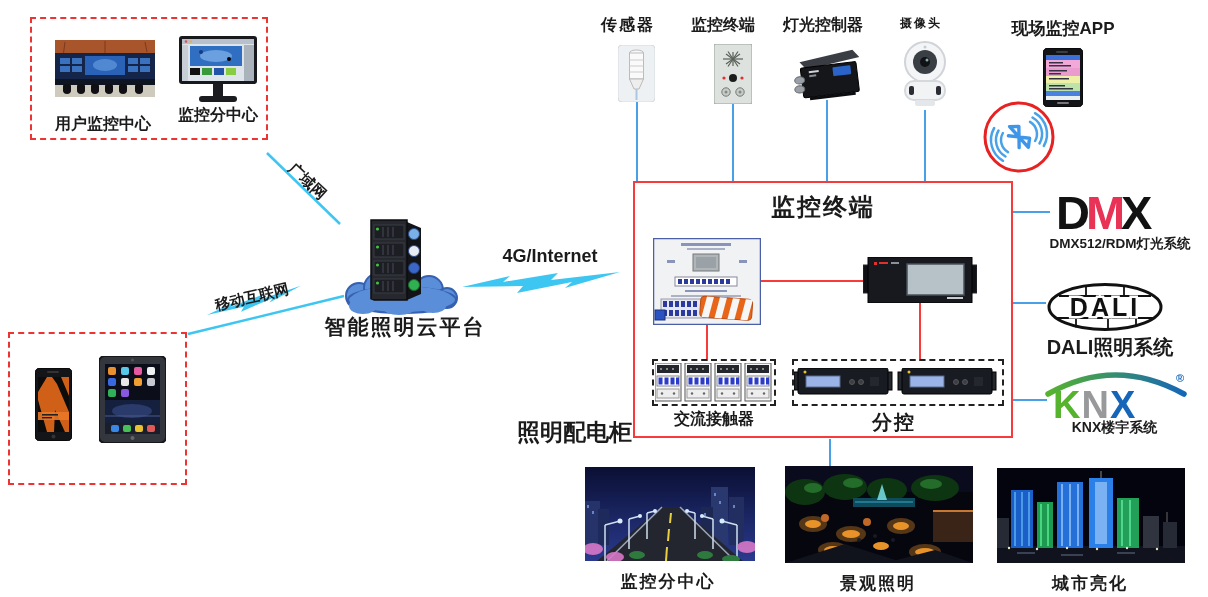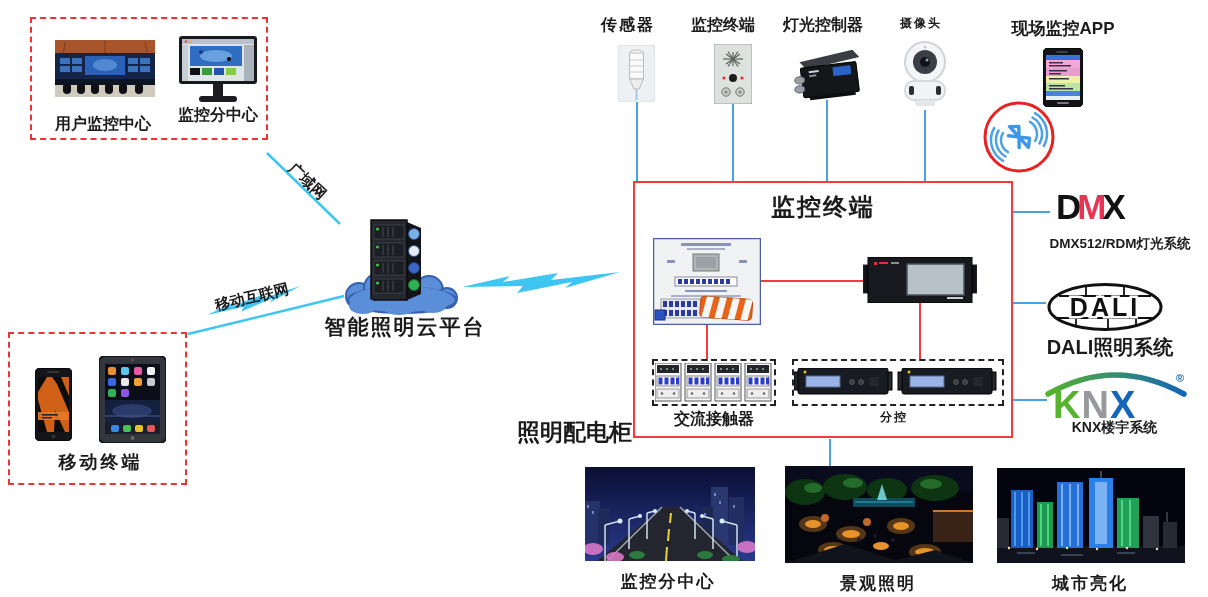--- a/index.html
+++ b/index.html
@@ -9,21 +9,21 @@
   .dashed-box{position:absolute;border:2px dashed var(--red,#ee3333);box-sizing:border-box;}
   .solid-box{position:absolute;border:2px solid var(--line-red,#f53b3b);box-sizing:border-box;}
   .inner-dash{position:absolute;border:2px dashed #222;box-sizing:border-box;}
   #wires{position:absolute;left:0;top:0;z-index:1;pointer-events:none;}
   .art{position:absolute;z-index:2;}
   .wb{stroke:var(--blue,#4aa0e6);stroke-width:2;fill:none;}
   .wc{stroke:var(--cyan,#62cdf2);stroke-width:2.5;fill:none;}
   .wr{stroke:var(--line-red,#f53b3b);stroke-width:2;fill:none;}
   .bolt{fill:var(--cyan,#3ec6f2);}
   .btfan path{stroke:#49a2e8;stroke-width:2.5;fill:none;stroke-linecap:round;}
-  .dmx-letters{position:absolute;font-weight:800;font-size:35px;line-height:1;letter-spacing:-4px;z-index:2;}
+  .dmx-letters{position:absolute;font-weight:800;font-size:47px;line-height:1;letter-spacing:-4px;z-index:2;}
   .dmx-letters .blk{color:#121212;} .dmx-letters .red{color:var(--dmx-red,#e83356);}
 </style>
 </head>
 <body>
 
 <div id="canvas">
 
   <svg id="wires" width="1208" height="597">
 
     <line class="wc" x1="267" y1="153" x2="340" y2="224"></line>
@@ -159,20 +159,21 @@
         <circle cx="51" cy="50" r="5.5" fill="#3a66c8" stroke="#203a70"></circle>
         <circle cx="51" cy="67" r="5.5" fill="#30b050" stroke="#1a6a30"></circle>
       </g>
     </g>
     <ellipse cx="26" cy="88" rx="14" ry="8" fill="#5b8ed8"></ellipse>
     <ellipse cx="62" cy="90" rx="16" ry="7" fill="#5b8ed8"></ellipse>
     <ellipse cx="96" cy="88" rx="13" ry="7" fill="#5b8ed8"></ellipse>
   </svg>
   <div class="lbl" style="left:310px;top:313px;width:190px;font-size:21px;letter-spacing:2px;z-index:2;">智能照明云平台</div>
 
+  <div class="lbl" style="left:470px;top:246px;width:160px;font-size:18px;z-index:2;">4G/Internet</div>
 
   <div class="dashed-box" style="left:8px;top:332px;width:179px;height:153px;">
     <svg class="art" style="left:25px;top:34px;" width="37" height="73">
       <rect x="0" y="0" width="37" height="73" rx="5" fill="#141518" stroke="#000"></rect>
       <rect x="3" y="9" width="31" height="55" fill="#d06018"></rect>
       <polygon points="3,9 12,9 3,24" fill="#0c0c0c"></polygon>
       <polygon points="17,9 26,9 34,28 34,44 22,16" fill="#0c0c0c"></polygon>
       <polygon points="3,32 12,64 3,64" fill="#0c0c0c"></polygon>
       <polygon points="20,42 30,64 19,64" fill="#0c0c0c"></polygon>
       <rect x="3" y="44" width="31" height="8" fill="#e87828" opacity="0.9"></rect>
@@ -200,21 +201,20 @@
       <ellipse cx="33" cy="55" rx="20" ry="7" fill="#2a3a6a"></ellipse>
       <line x1="6" y1="60" x2="61" y2="60" stroke="#4a5a8a" stroke-width="1"></line>
       <rect x="6" y="67" width="55" height="11" fill="#1a1e2a"></rect>
       <rect x="12" y="69" width="8" height="7" rx="2" fill="#3888e8"></rect>
         <rect x="24" y="69" width="8" height="7" rx="2" fill="#48c058"></rect>
       <rect x="36" y="69" width="8" height="7" rx="2" fill="#e8c030"></rect>
         <rect x="48" y="69" width="8" height="7" rx="2" fill="#e05858"></rect>
       <circle cx="33.5" cy="82" r="2" fill="#666"></circle>
       <circle cx="33.5" cy="4" r="1.5" fill="#555"></circle>
     </svg>
-    <div class="lbl" style="left:18px;top:116px;width:145px;font-size:18px;letter-spacing:3px;">移动终端</div>
   </div>
 
   <div class="lbl" style="left:588px;top:15px;width:80px;font-size:16px;letter-spacing:2px;">传感器</div>
   <svg class="art" style="left:618px;top:45px;" width="37" height="57">
     <rect x="0" y="0" width="37" height="57" rx="4" fill="#eef1f4" stroke="#d5dade"></rect>
     <ellipse cx="18.5" cy="8" rx="7" ry="3" fill="#f8f8f8" stroke="#bbb"></ellipse>
     <rect x="11.5" y="8" width="14" height="26" fill="#fafafa" stroke="#bbb"></rect>
     <line x1="11.5" y1="15" x2="25.5" y2="15" stroke="#ccc"></line>
     <line x1="11.5" y1="21" x2="25.5" y2="21" stroke="#ccc"></line>
     <line x1="11.5" y1="27" x2="25.5" y2="27" stroke="#ccc"></line>
@@ -403,21 +403,21 @@
       <rect x="93" y="4" width="5" height="18" fill="#24272d" stroke="#000"></rect>
       <rect x="4" y="0" width="90" height="26" rx="2" fill="#181b21" stroke="#000"></rect>
       <rect x="12" y="8" width="34" height="11" fill="#9ab4e8" stroke="#5a6a8a"></rect>
       <circle cx="58" cy="14" r="2.5" fill="#3a3e46" stroke="#555"></circle>
       <circle cx="67" cy="14" r="2.5" fill="#3a3e46" stroke="#555"></circle>
       <rect x="76" y="9" width="9" height="9" fill="#24272e"></rect>
       <circle cx="11" cy="4" r="1.5" fill="#e8c428"></circle>
     </g>
     <use href="#rk" x="104"></use>
   </svg>
-  <div class="lbl" style="left:834px;top:409px;width:120px;font-size:12px;letter-spacing:2px;">分控</div>
+  <div class="lbl" style="left:834px;top:409px;width:120px;font-size:20px;letter-spacing:2px;">分控</div>
 
   <div class="dmx-letters" style="left:1056px;top:189px;"><span class="blk">D</span><span class="red">M</span><span class="blk">X</span></div>
   <div class="lbl" style="left:1035px;top:235px;width:170px;font-size:13.5px;">DMX512/RDM灯光系统</div>
 
   <svg class="art" style="left:1046px;top:282px;" width="118" height="50">
     <ellipse cx="59" cy="25" rx="56" ry="22.5" fill="#fff" stroke="#111" stroke-width="3"></ellipse>
     <g stroke="#111" stroke-width="1.8">
       <line x1="13" y1="14" x2="105" y2="14"></line>
       <line x1="10" y1="36" x2="108" y2="36"></line>
       <line x1="40" y1="3.5" x2="40" y2="14"></line>

